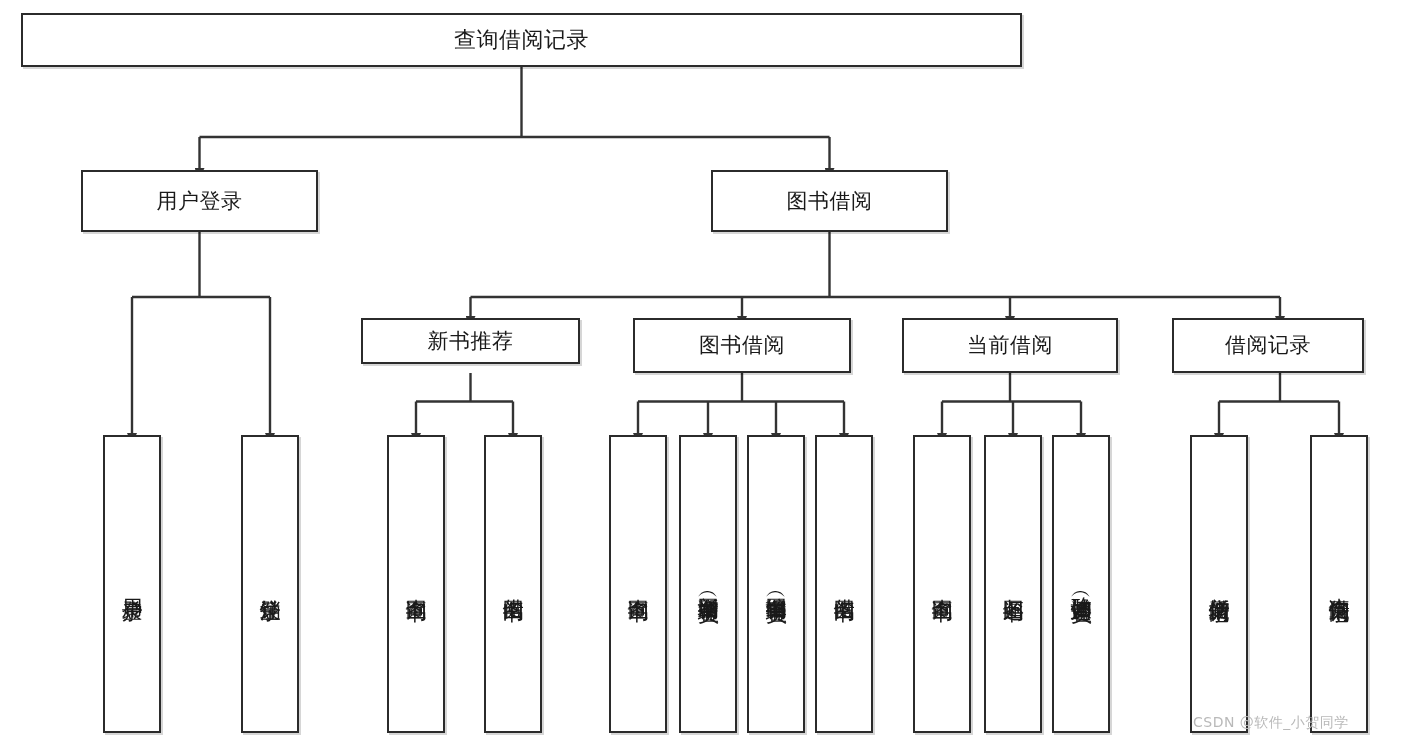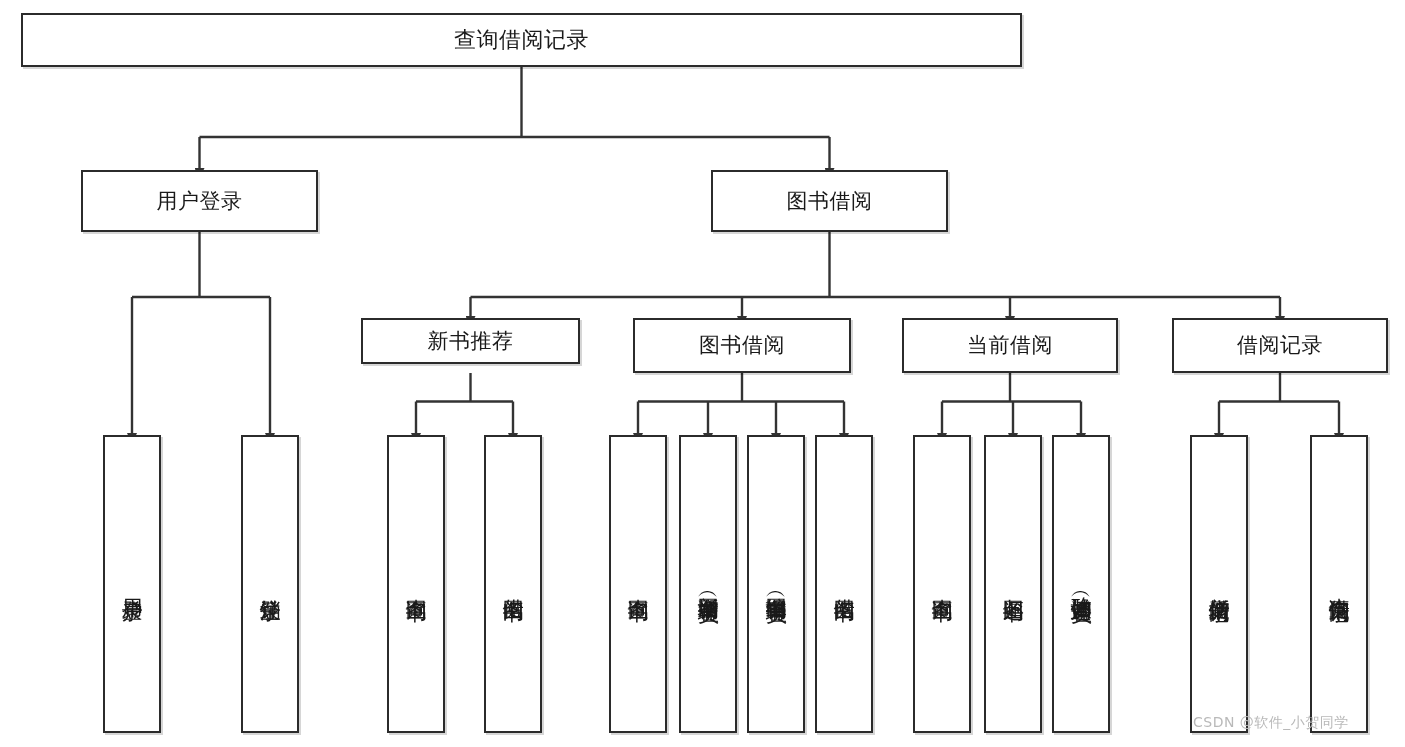--- a/index.html
+++ b/index.html
@@ -153,21 +153,21 @@
 
   <div class="node horizontal" style="left:361px; top:318px; width:219px; height:46px;">
     <span class="label">新书推荐</span>
   </div>
   <div class="node horizontal" style="left:902px; top:318px; width:216px; height:55px;">
     <span class="label">当前借阅</span>
   </div>
   <div class="node horizontal" style="left:633px; top:318px; width:218px; height:55px;">
     <span class="label">图书借阅</span>
   </div>
-  <div class="node horizontal" style="left:1172px; top:318px; width:216px; height:55px;">
+  <div class="node horizontal" style="left:1172px; top:318px; width:192px; height:55px;">
     <span class="label">借阅记录</span>
   </div>
 
   <div class="node vertical" style="left:103px; top:435px; width:58px; height:298px;">
     <span class="label">用户登录</span>
   </div>
   <div class="node vertical" style="left:241px; top:435px; width:58px; height:298px;">
     <span class="label">注销登录</span>
   </div>
   <div class="node vertical" style="left:387px; top:435px; width:58px; height:298px;">

